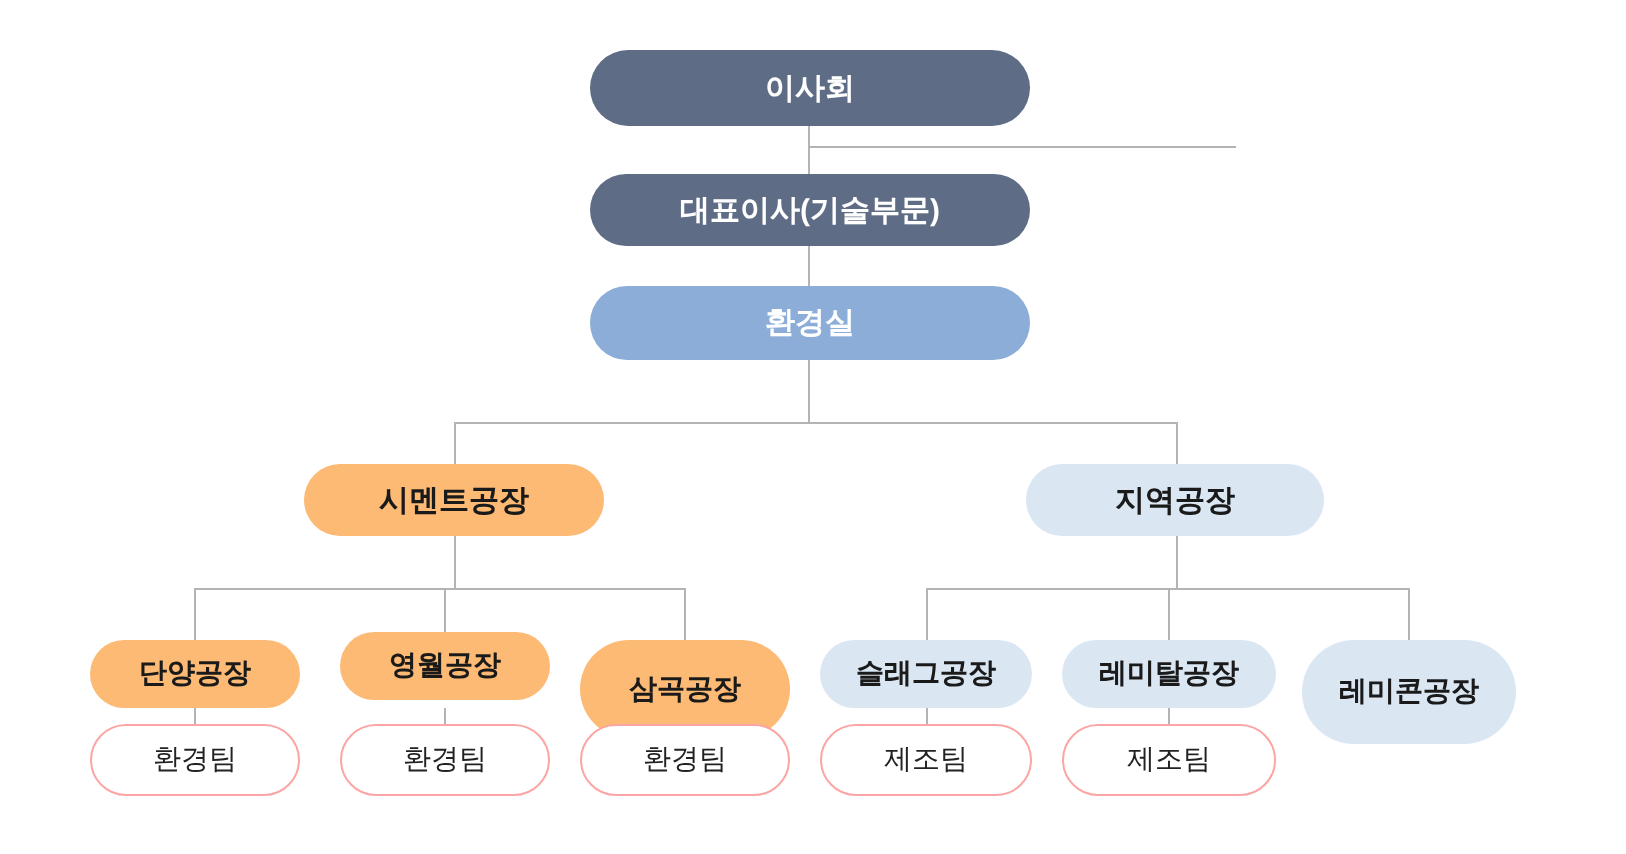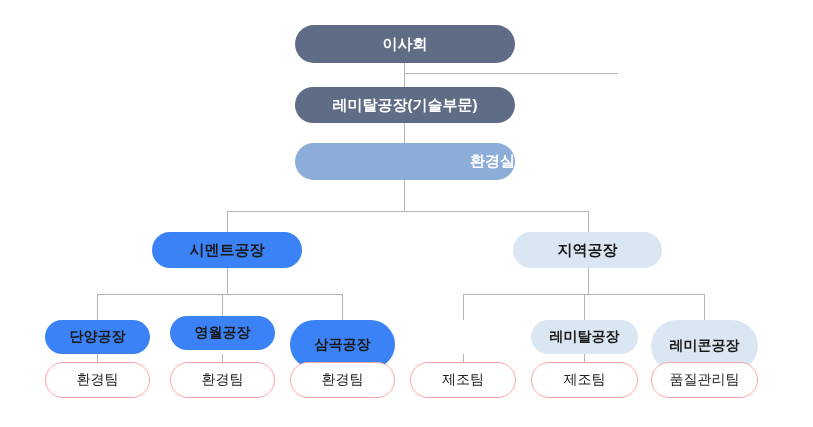--- a/index.html
+++ b/index.html
@@ -27,24 +27,23 @@
     letter-spacing: 0px;
     white-space: nowrap;
   }
   .dark {
     background: #5e6c85;
     color: #ffffff;
   }
   .mblue {
     background: #8badd8;
     color: #ffffff;
-    justify-content: flex-end;
   }
   .beige {
-    background: #3b82f6;
+    background: #fdba74;
     color: #1a1a1a;
   }
   .lblue {
     background: #dbe6f3;
     color: #1a1a1a;
   }
   .team {
     background: #ffffff;
     border: 1px solid #fca5a5;
     color: #222222;
@@ -93,21 +92,21 @@
   <div class="line v" style="left:463px; top:354px; height:8px;"></div>
   <div class="line v" style="left:584px; top:354px; height:8px;"></div>
   <div class="line v" style="left:704px; top:354px; height:8px;"></div>
 
   <div class="pill dark" style="left:295px; top:25px; width:220px; height:38px;justify-content:center;">
     <span>이사회</span>
   </div>
 
 
   <div class="pill dark" style="left:295px; top:87px; width:220px; height:36px;">
-    <span>레미탈공장(기술부문)</span>
+    <span>대표이사(기술부문)</span>
   </div>
 
   <div class="pill mblue" style="left:295px; top:143px; width:220px; height:37px;">
     <span>환경실</span>
   </div>
 
   <div class="pill beige" style="left:152px; top:232px; width:150px; height:36px;">
     <span>시멘트공장</span>
   </div>
   <div class="pill lblue" style="left:513px; top:232px; width:149px; height:36px;">
@@ -117,20 +116,23 @@
   <div class="pill beige small" style="left:45px; top:320px; width:105px; height:34px;">
     <span>단양공장</span>
   </div>
   <div class="pill beige small" style="left:170px; top:316px; width:105px; height:34px;">
     <span>영월공장</span>
   </div>
   <div class="pill beige small" style="left:290px; top:320px; width:105px; height:49px;">
     <span>삼곡공장</span>
   </div>
 
+  <div class="pill lblue small" style="left:410px; top:320px; width:106px; height:34px;">
+    <span>슬래그공장</span>
+  </div>
   <div class="pill lblue small" style="left:531px; top:320px; width:107px; height:34px;">
     <span>레미탈공장</span>
   </div>
   <div class="pill lblue small" style="left:651px; top:320px; width:107px; height:52px;">
     <span>레미콘공장</span>
   </div>
 
   <div class="pill team" style="left:45px; top:362px; width:105px; height:36px;">
     <span>환경팀</span>
   </div>
@@ -139,17 +141,14 @@
   </div>
   <div class="pill team" style="left:290px; top:362px; width:105px; height:36px;">
     <span>환경팀</span>
   </div>
   <div class="pill team" style="left:410px; top:362px; width:106px; height:36px;">
     <span>제조팀</span>
   </div>
   <div class="pill team" style="left:531px; top:362px; width:107px; height:36px;">
     <span>제조팀</span>
   </div>
-  <div class="pill team" style="left:651px; top:362px; width:107px; height:36px;">
-    <span>품질관리팀</span>
-  </div>
 
 </div>
 
 </body></html>

